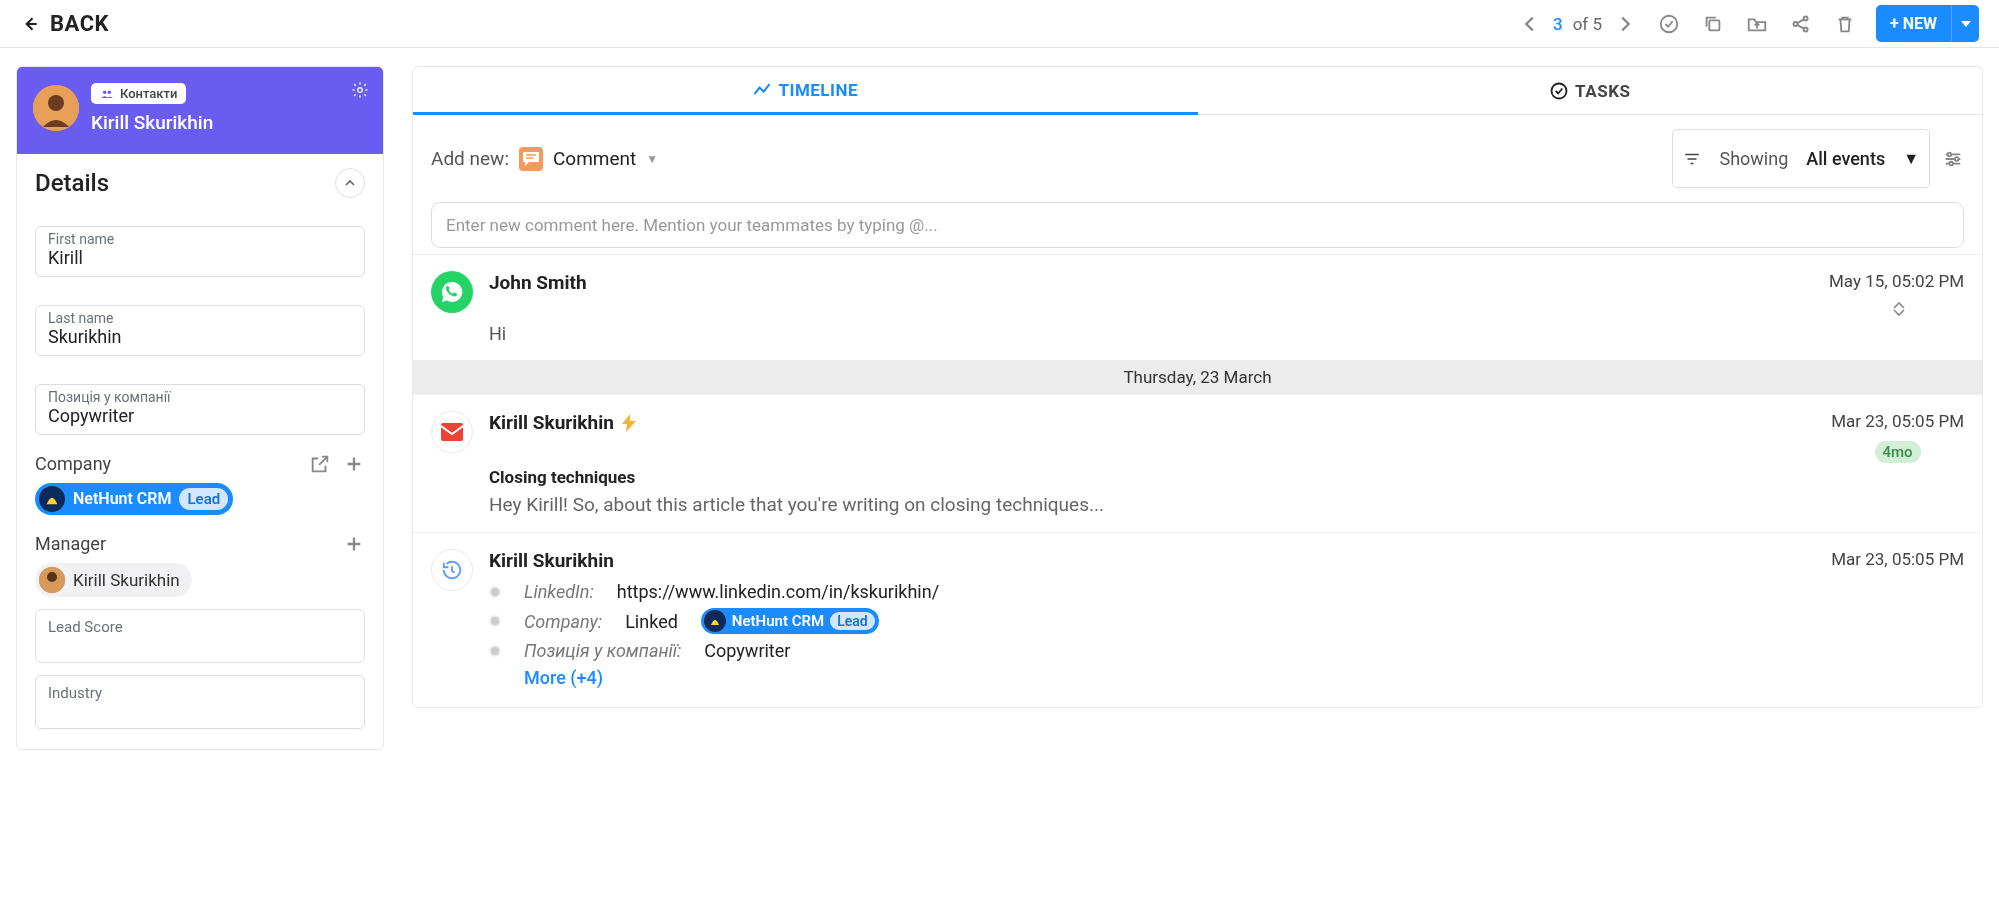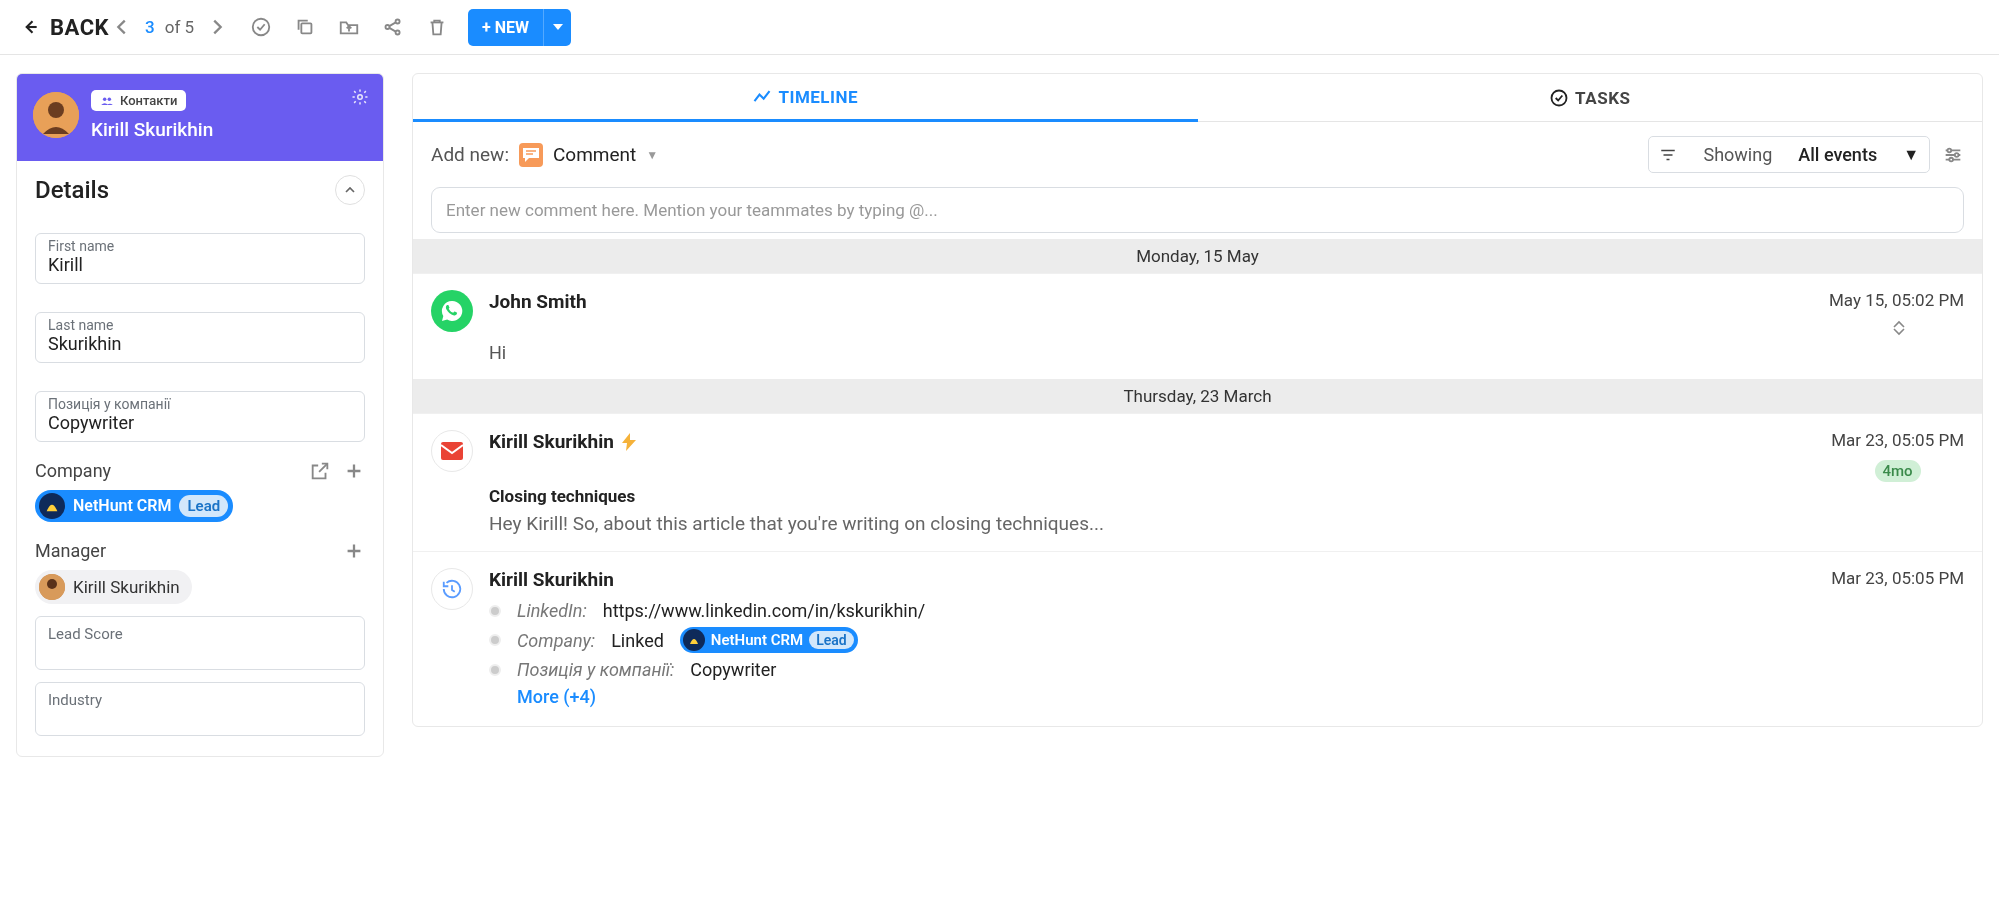--- a/index.html
+++ b/index.html
@@ -1,18 +1,18 @@
 <!DOCTYPE html>
 <html><head>
 <meta charset="utf-8">
 <style>
   * { box-sizing: border-box; margin: 0; padding: 0; font-family: -apple-system, BlinkMacSystemFont, "Segoe UI", Roboto, Helvetica, Arial, sans-serif; }
   body { background: #fff; color: #222; }
   
-  .topbar { display:flex; align-items:center; justify-content:flex-start; height:55px; padding:17px 20px; border-bottom:1px solid #e5e5e5; }
+  .topbar { display:flex; align-items:center; justify-content:space-between; height:48px; padding:17px 20px; border-bottom:1px solid #e5e5e5; }
   .back-btn { display:flex; align-items:center; gap:10px; cursor:pointer; }
   .back-arrow { width:20px; height:20px; }
   .back-label { font-size:22px; font-weight:700; letter-spacing:0.5px; color:#222; }
   .top-right { display:flex; align-items:center; gap:18px; }
   .pager { display:flex; align-items:center; gap:10px; color:#666; font-size:17px; }
   .pager .current { color:#1a8cff; font-weight:500; }
   .icon-btn { width:26px; height:26px; display:flex; align-items:center; justify-content:center; color:#888; cursor:pointer; }
   .icon-btn svg { width:22px; height:22px; }
   .new-btn-wrap { display:flex; }
   .new-btn { background:#1a8cff; color:#fff; font-weight:700; font-size:16px; padding:9px 14px; border-radius:5px 0 0 5px; display:flex; align-items:center; cursor:pointer; }
@@ -65,21 +65,21 @@
   .tab.active { color:#1a8cff; border-bottom:3px solid #1a8cff; }
   .tab:not(.active) { border-bottom:1px solid #e5e5e5; }
   .tab svg { width:20px; height:20px; }
 
   .addrow { display:flex; align-items:center; justify-content:space-between; padding:14px 18px; }
   .addleft { display:flex; align-items:center; gap:10px; font-size:19px; color:#555; }
   .addleft .cm-ico { width:24px; height:24px; background:#f79a59; border-radius:4px; display:flex; align-items:center; justify-content:center; }
   .addleft .cm-lbl { color:#222; }
   .addleft .caret { color:#999; font-size:12px; }
   .addright { display:flex; align-items:center; gap:12px; }
-  .filterbox { display:flex; align-items:center; gap:26px; border:1px solid #d9dde2; border-radius:5px; padding:7px 10px; cursor:pointer; }
+  .filterbox { display:flex; align-items:center; gap:18px; border:1px solid #d9dde2; border-radius:5px; padding:18px 10px; cursor:pointer; }
   .filterbox svg { width:18px; height:18px; color:#444; }
   .filterbox .txt { font-size:18px; color:#555; }
   .filterbox .bold { font-weight:500; color:#222; }
   .settings-ico { width:22px; height:22px; color:#888; cursor:pointer; }
 
   .comment-input { margin:0 18px 6px 18px; border:1px solid #d9dde2; border-radius:9px; padding:12px 14px; font-size:17px; color:#999; cursor:text; }
 
   .daybar { background:#ececec; text-align:center; font-size:17px; color:#333; padding:7px 0; }
 
   .entry { display:flex; padding:16px 18px; gap:16px; border-top:1px solid #f0f0f0; }
@@ -93,21 +93,21 @@
   .entry-sub { font-size:17px; font-weight:700; color:#222; margin-top:4px; }
   .entry-msg { font-size:19px; color:#666; margin-top:6px; }
   .entry-text { font-size:18px; color:#555; margin-top:6px; }
 
   .bolt { color:#f5b23a; }
   .whatsapp { background:#25d366; color:#fff; }
   .mail { border:1px solid #e8e8e8; }
   .hist { border:1px solid #e8e8e8; color:#5a9cff; }
 
   .log-list { margin-top:6px; }
-  .log-row { display:flex; align-items:center; gap:16px; font-size:18px; padding:3px 0; }
+  .log-row { display:flex; align-items:center; gap:23px; font-size:18px; padding:3px 0; }
   .dot { width:8px; height:8px; border-radius:50%; background:#ccc; border:2px solid #eee; box-sizing:content-box; }
   .log-k { font-style:italic; color:#777; }
   .log-v { color:#222; }
   .more-link { color:#1a8cff; font-weight:500; cursor:pointer; }
 
   .small-pill { display:inline-flex; align-items:center; background:#1a8cff; color:#fff; font-size:15px; font-weight:600; border-radius:16px; padding:2px 4px 2px 3px; }
   .small-pill .pi { width:22px; height:22px; border-radius:50%; background:#0e2a5a; display:flex; align-items:center; justify-content:center; margin-right:6px; }
   .small-pill .pt { margin-right:6px; }
   .small-pill .ptag { background:#d2e7fb; color:#1a73c7; padding:1px 7px; border-radius:11px; font-weight:600; font-size:14px; }
 
@@ -334,21 +334,20 @@
             <circle cx="16" cy="12" r="2" fill="#fff"></circle>
             <circle cx="10" cy="17" r="2" fill="#fff"></circle>
           </svg>
       </div>
     </div>
 
     <div class="comment-input">
       <span>Enter new comment here. Mention your teammates by typing @...</span>
     </div>
 
-    <div class="daybar">Monday, 15 May</div>
 
     <div class="entry">
       <div class="entry-ico whatsapp">
         <svg width="24" height="24" viewBox="0 0 24 24" fill="#fff">
             <path d="M12 2a10 10 0 0 0-8.7 15L2 22l5.2-1.4A10 10 0 1 0 12 2zm4.6 13.3c-.2.6-1.3 1.1-1.8 1.1-.5.1-1 .1-3.3-1-2.8-1.3-4.5-4.2-4.6-4.4-.1-.2-1-1.4-1-2.6s.6-1.8.9-2.1c.2-.2.5-.3.7-.3h.5c.2 0 .4 0 .6.5l.8 2c.1.2 0 .4-.1.5l-.4.5c-.1.2-.3.3-.1.6.2.3.8 1.3 1.7 2.1 1.2 1 2.1 1.3 2.4 1.4.3.1.4.1.6-.1l.7-.8c.2-.2.4-.2.6-.1l1.9.9c.2.1.4.2.4.3 0 .2 0 .9-.5 1.5z"></path>
           </svg>
       </div>
       <div class="entry-body">
         <div class="entry-head">
           <span class="entry-name">John Smith</span>

